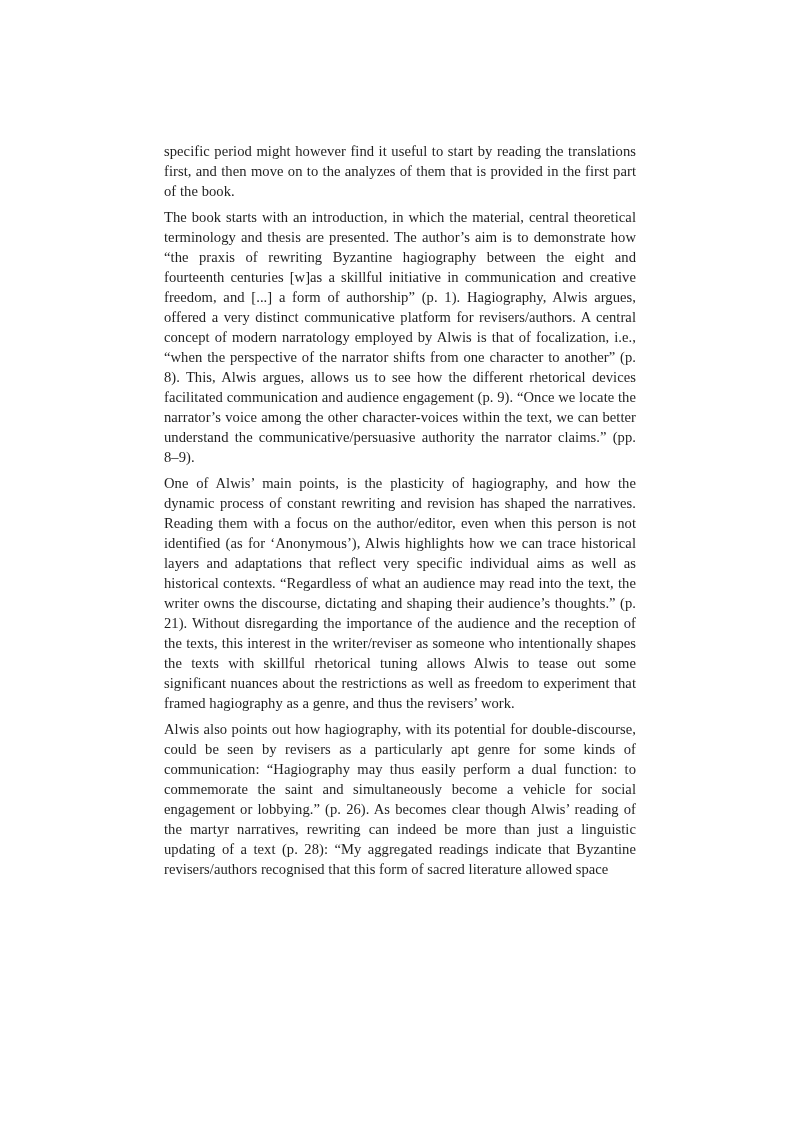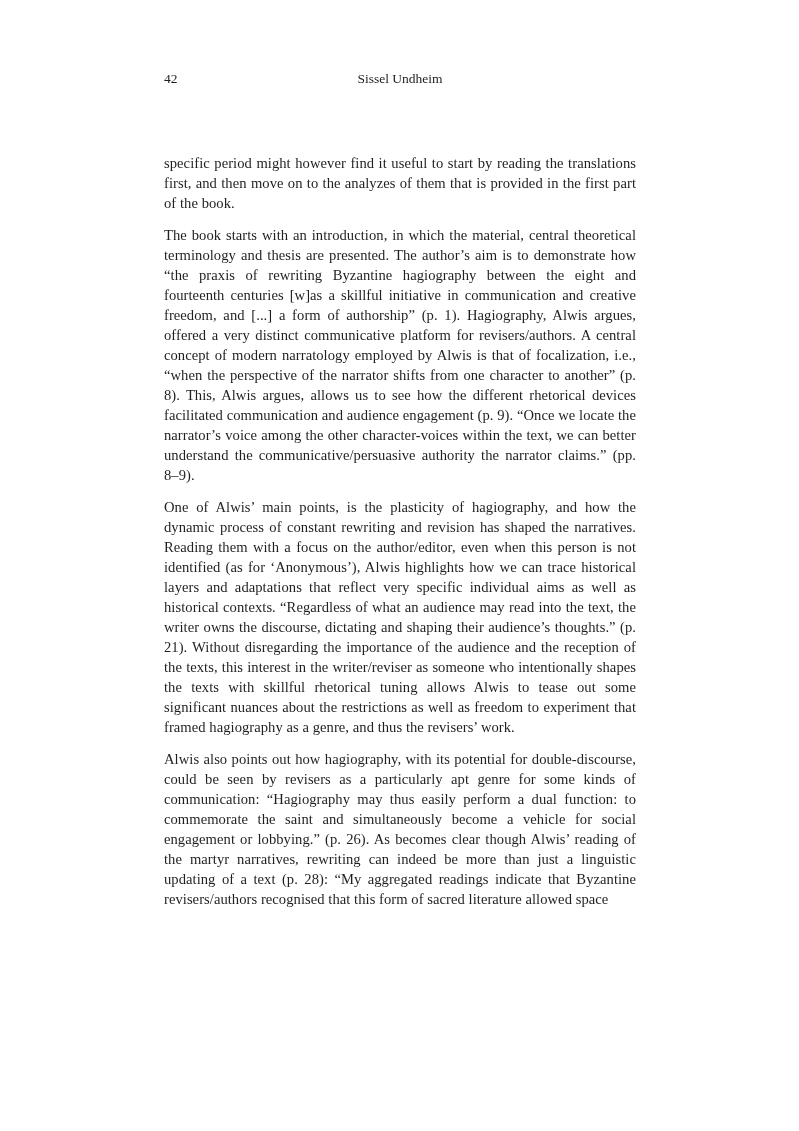--- a/index.html
+++ b/index.html
@@ -38,31 +38,27 @@
     position: absolute;
     top: 141px;
     left: 164px;
     width: 472px;
     text-align: justify;
     font-size: 14.6px;
     line-height: 20px;
     letter-spacing: 0.05px;
   }
   .page-body p.para {
-    margin: 12px 0 6px 0;
+    margin: 0 0 6px 0;
     padding: 0;
   }
 </style>
 </head>
 <body>
 
 <div class="page">
-  <div class="page-header">
-    <span class="page-number">42</span>
-    <span class="running-header">Sissel Undheim</span>
-  </div>
   <div class="page-body">
     <p class="para">specific period might however find it useful to start by reading the translations first, and then move on to the analyzes of them that is provided in the first part of the book.</p>
     <p class="para">The book starts with an introduction, in which the material, central theoretical terminology and thesis are presented. The author’s aim is to demonstrate how “the praxis of rewriting Byzantine hagiography between the eight and fourteenth centuries [w]as a skillful initiative in communication and creative freedom, and [...] a form of authorship” (p. 1). Hagiography, Alwis argues, offered a very distinct communicative platform for revisers/authors. A central concept of modern narratology employed by Alwis is that of focalization, i.e., “when the perspective of the narrator shifts from one character to another” (p. 8). This, Alwis argues, allows us to see how the different rhetorical devices facilitated communication and audience engagement (p. 9). “Once we locate the narrator’s voice among the other character-voices within the text, we can better understand the communicative/persuasive authority the narrator claims.” (pp. 8–9).</p>
     <p class="para">One of Alwis’ main points, is the plasticity of hagiography, and how the dynamic process of constant rewriting and revision has shaped the narratives. Reading them with a focus on the author/editor, even when this person is not identified (as for ‘Anonymous’), Alwis highlights how we can trace historical layers and adaptations that reflect very specific individual aims as well as historical contexts. “Regardless of what an audience may read into the text, the writer owns the discourse, dictating and shaping their audience’s thoughts.” (p. 21). Without disregarding the importance of the audience and the reception of the texts, this interest in the writer/reviser as someone who intentionally shapes the texts with skillful rhetorical tuning allows Alwis to tease out some significant nuances about the restrictions as well as freedom to experiment that framed hagiography as a genre, and thus the revisers’ work.</p>
     <p class="para">Alwis also points out how hagiography, with its potential for double-discourse, could be seen by revisers as a particularly apt genre for some kinds of communication: “Hagiography may thus easily perform a dual function: to commemorate the saint and simultaneously become a vehicle for social engagement or lobbying.” (p. 26). As becomes clear though Alwis’ reading of the martyr narratives, rewriting can indeed be more than just a linguistic updating of a text (p. 28): “My aggregated readings indicate that Byzantine revisers/authors recognised that this form of sacred literature allowed space</p>
   </div>
 </div>
 
 </body></html>

